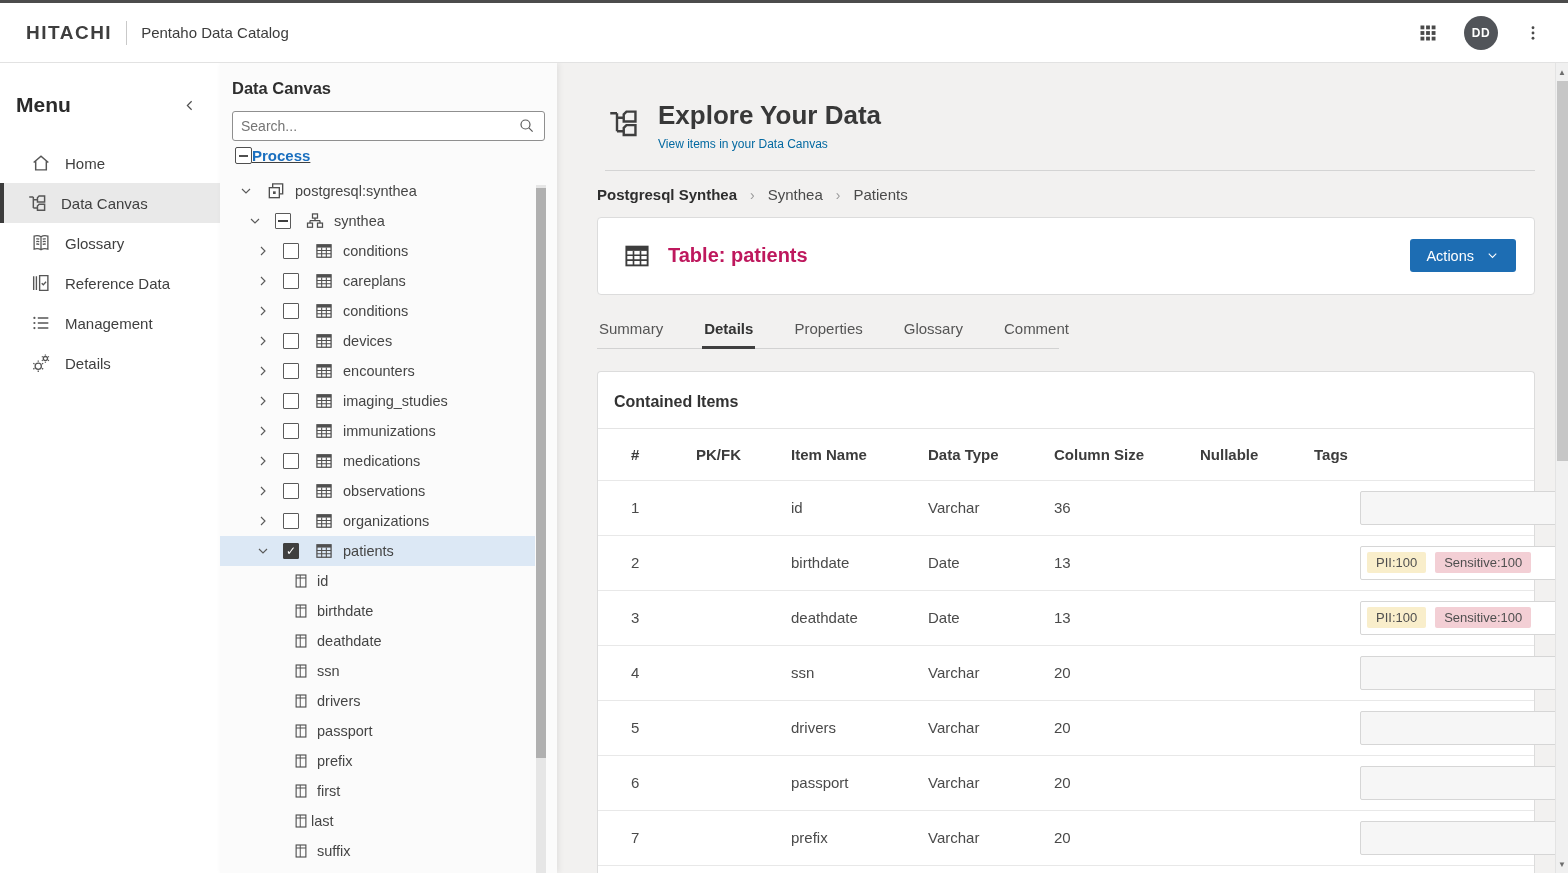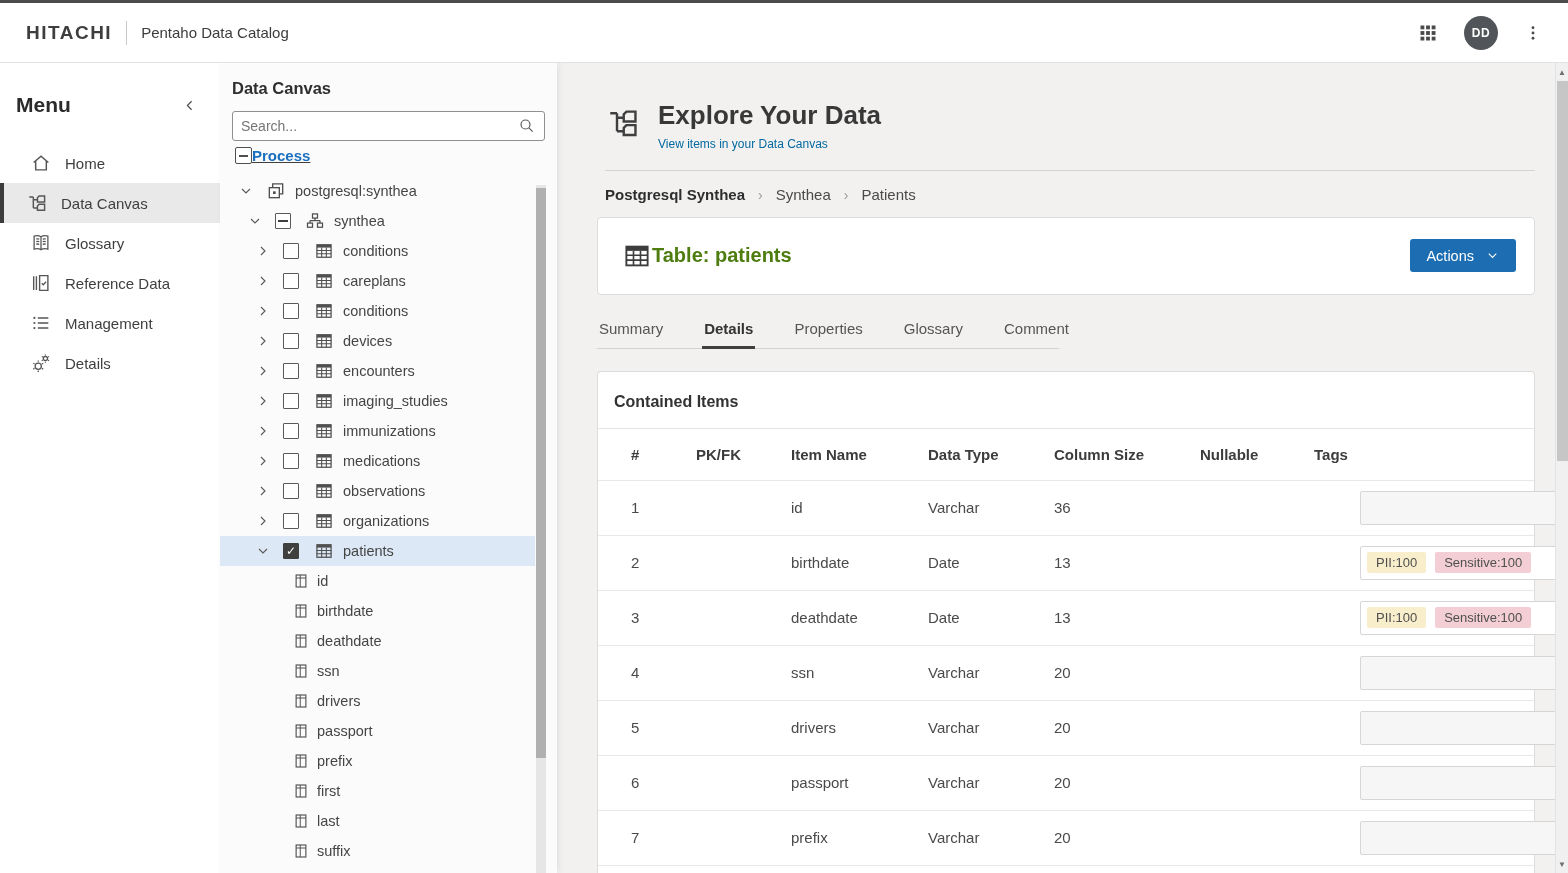--- a/index.html
+++ b/index.html
@@ -63,29 +63,29 @@
   .tree-scroll { position:absolute; top:122px; right:11px; bottom:0; width:10px; background:#e6e6e6; }
   .tree-thumb { position:absolute; top:3px; left:0; width:10px; height:570px; background:#b0b0b0; cursor:pointer; }
 
   
   .main { flex:1; position:relative; padding:38px 33px 0 40px; overflow:hidden; }
   .page-head { display:flex; align-items:flex-start; gap:17px; padding-left:8px; }
   .page-head .ic-explore { color:#3f3f3f; margin-top:4px; }
   .page-title { font-size:26px; font-weight:bold; color:#383838; line-height:1.1; }
   .page-subtitle { font-size:12px; color:#0369a1; margin-top:7px; }
   .head-divider { height:1px; background:#d4d4d4; margin:19px 0 0 8px; }
-  .breadcrumb { display:flex; align-items:center; margin:13px 0 11px 8px; font-size:15px; height:22px; }
+  .breadcrumb { display:flex; align-items:center; margin:13px 0 11px 0; font-size:15px; height:22px; }
   .bc-first { font-weight:bold; color:#2e2e2e; cursor:pointer; }
   .bc-item { color:#4a4a4a; cursor:pointer; }
   .bc-sep { color:#9a9a9a; padding:0 13px; font-size:14px; }
 
   .table-card { background:#fff; border:1px solid #dcdcdc; border-radius:4px; height:78px;
                 display:flex; align-items:center; padding:0 18px 0 24px; }
   .table-card .ic-table-lg { color:#3d3d3d; }
-  .table-card-title { font-size:20px; font-weight:bold; color:#4d7c0f; }
+  .table-card-title { font-size:20px; font-weight:bold; color:#be185d; margin-left:16px; }
   .actions-btn { margin-left:auto; background:var(--accent); color:#fff; border:none; border-radius:3px;
                  height:33px; padding:0 16px; font-size:14.5px; font-family:inherit; display:flex;
                  align-items:center; gap:11px; cursor:pointer; }
   .actions-btn svg { color:#fff; }
 
   .tabs { display:flex; gap:37px; border-bottom:1px solid #d2d2d2; width:462px; margin-top:17px; font-size:15px; color:#555; }
   .tab { padding:8px 2px 11px; position:relative; cursor:pointer; }
   .tab.active { font-weight:bold; color:#333; }
   .tab.active::after { content:""; position:absolute; left:0; right:0; bottom:-1px; height:3px; background:#3f3f3f; }
 
@@ -507,21 +507,21 @@
           <div class="tree-row" style="padding-left:72px">
     <svg class="ic node-ic" width="18" height="18">
               <use href="#column-icon"></use>
             </svg>
     <span class="tree-label" style="margin-left:7px">first</span>
   </div>
           <div class="tree-row" style="padding-left:72px">
     <svg class="ic node-ic" width="18" height="18">
               <use href="#column-icon"></use>
             </svg>
-    <span class="tree-label" style="margin-left:7px">last</span>
+    <span class="tree-label" style="margin-left:1px">last</span>
   </div>
           <div class="tree-row" style="padding-left:72px">
     <svg class="ic node-ic" width="18" height="18">
               <use href="#column-icon"></use>
             </svg>
     <span class="tree-label" style="margin-left:7px">suffix</span>
   </div>
         </div>
     </div>
 

